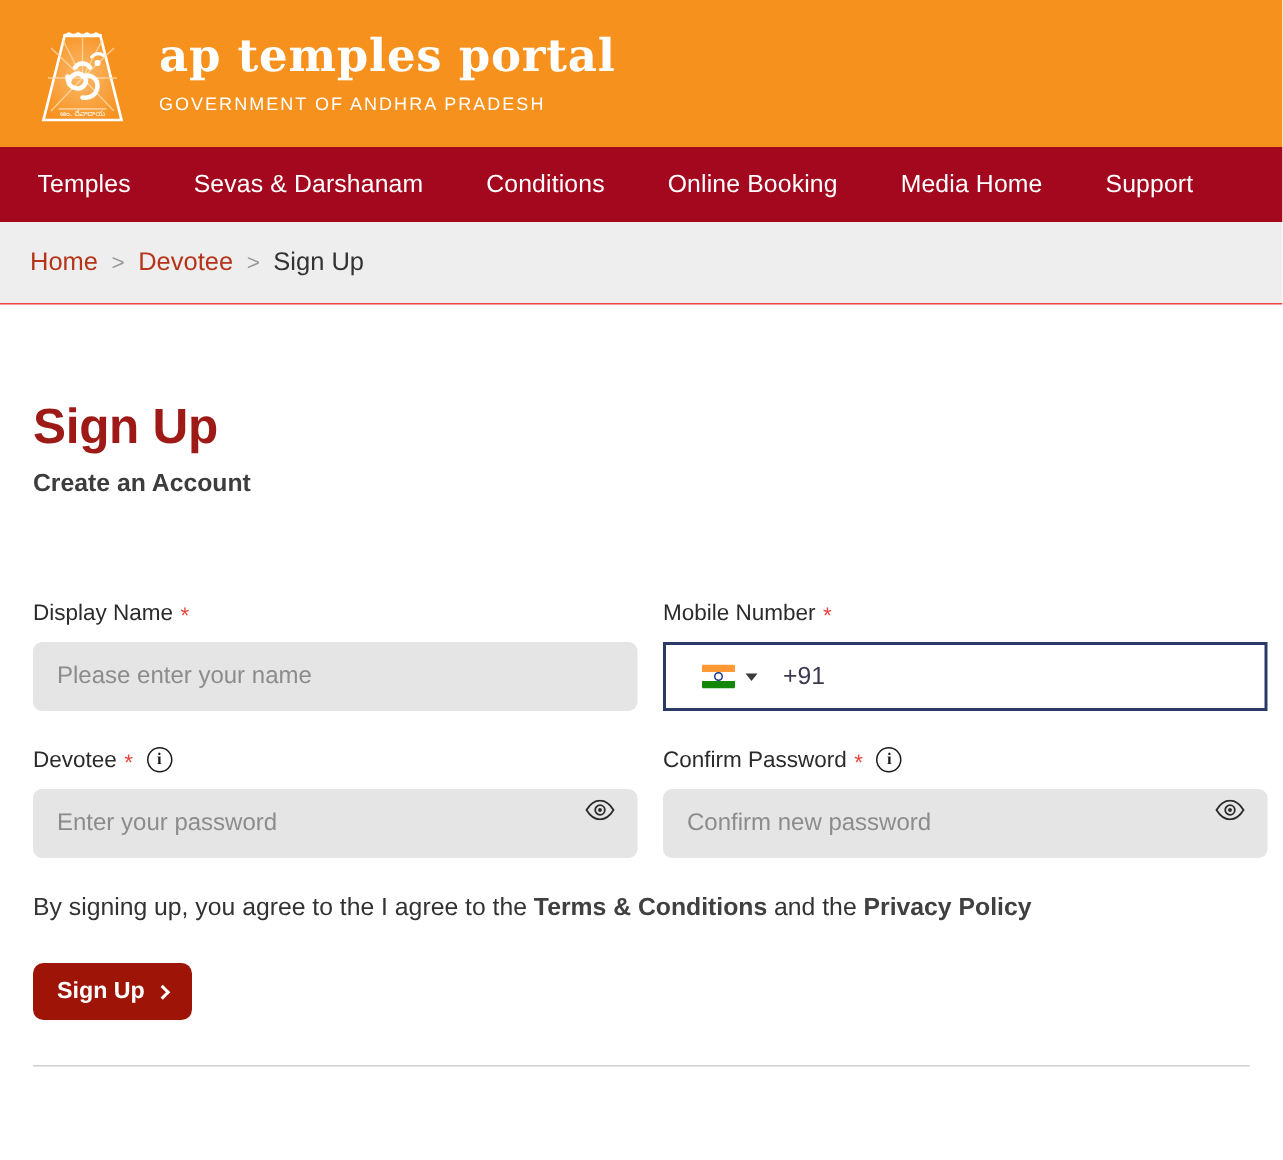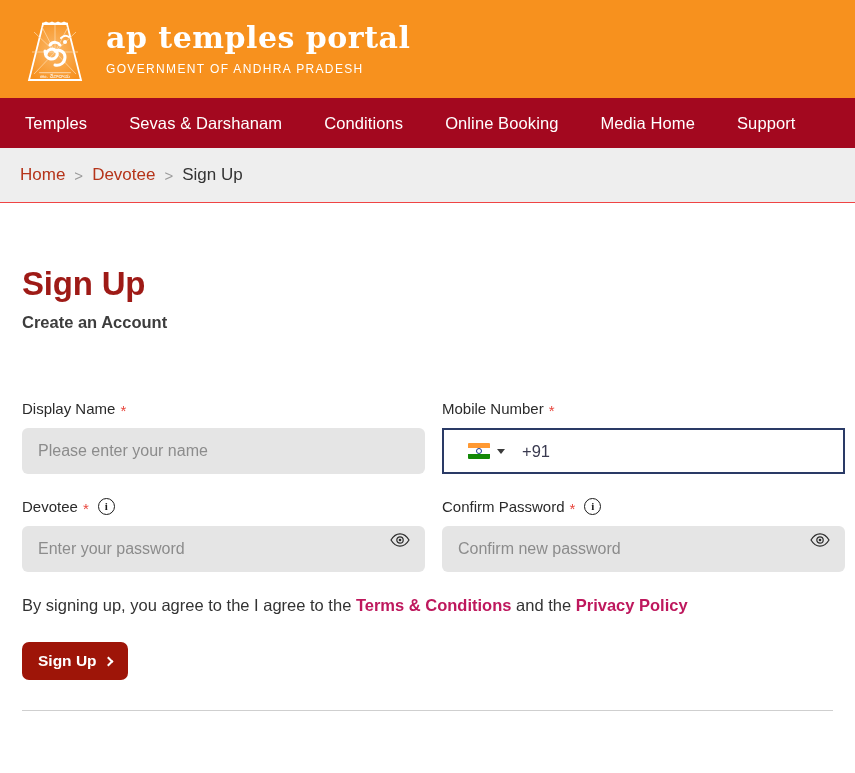--- a/index.html
+++ b/index.html
@@ -249,21 +249,21 @@
   }
 
   
   .terms {
     margin-top: 18px;
     font-size: 16.5px;
     color: #333333;
     line-height: 1.4;
   }
   .terms a {
-    color: #be185d;
+    color: #404040;
     font-weight: 700;
     text-decoration: none;
     cursor: pointer;
   }
 
   
   .signup-btn {
     margin-top: 25px;
     background: #9E1508;
     color: #ffffff;

